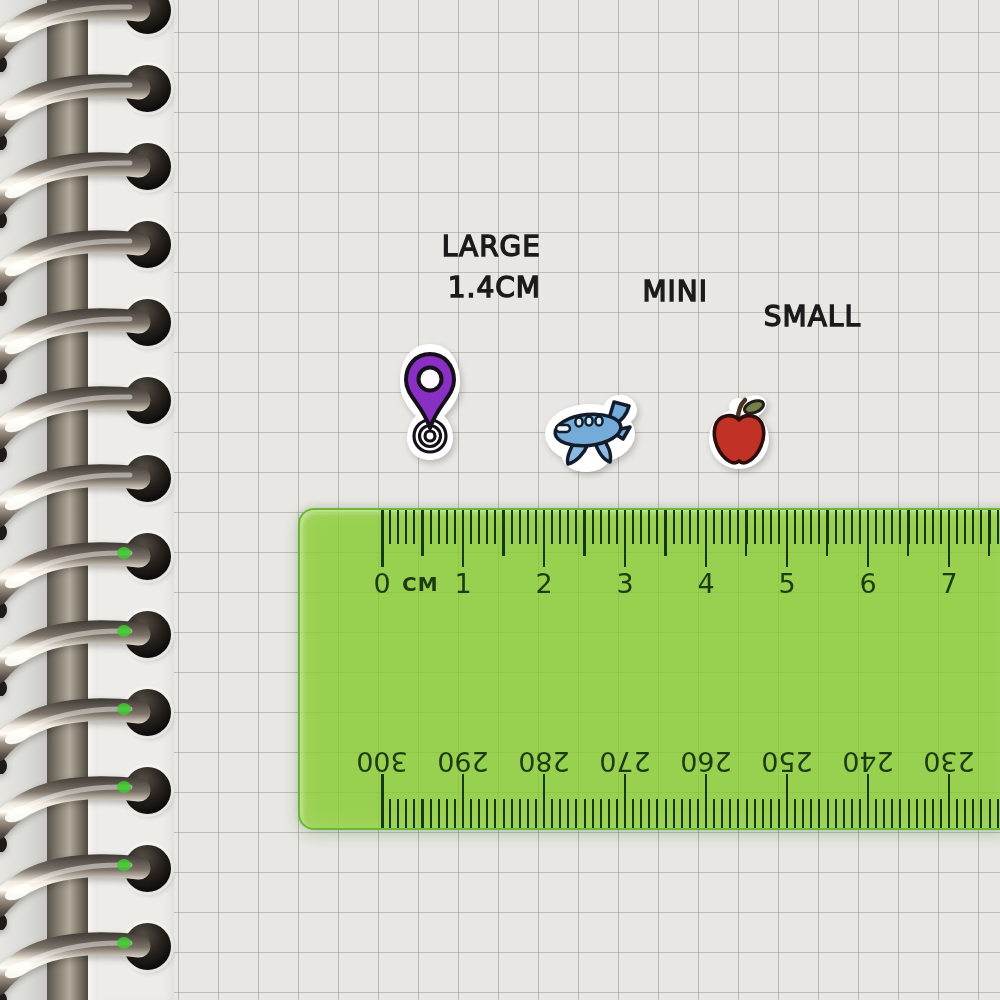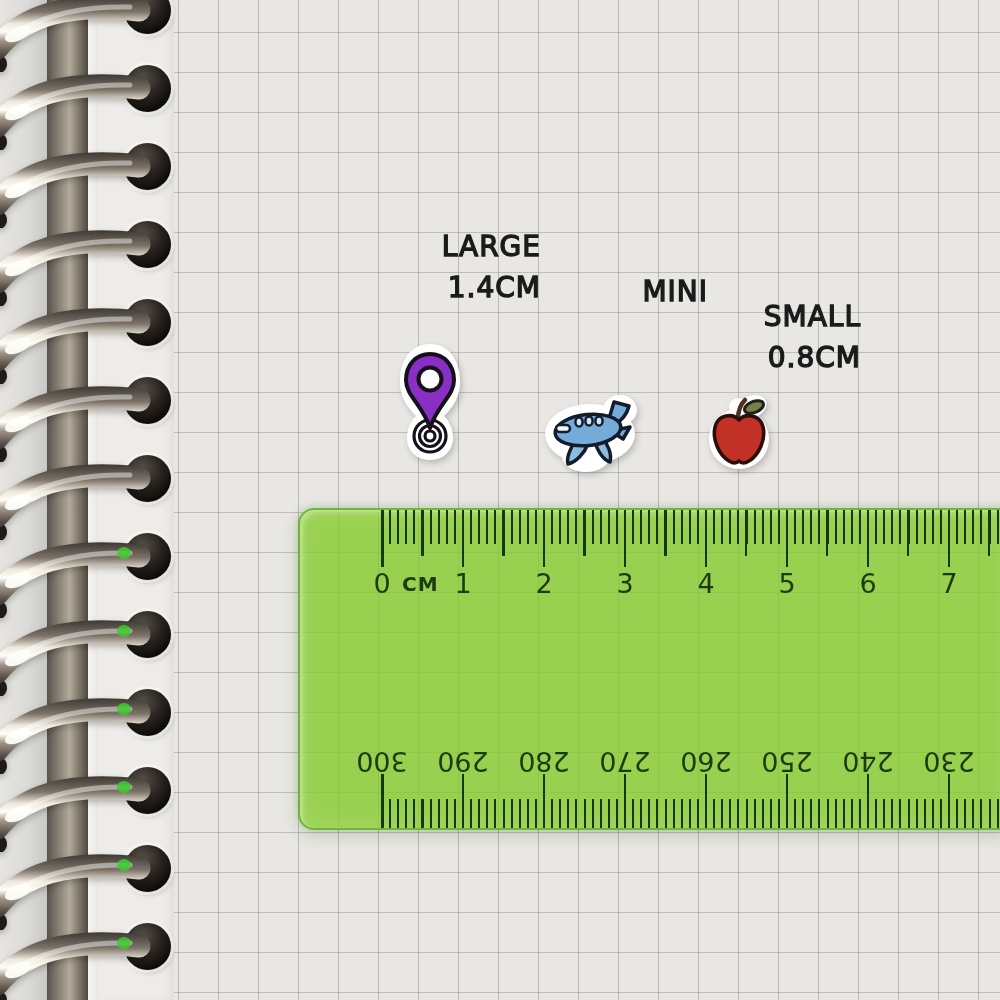--- a/index.html
+++ b/index.html
@@ -152,21 +152,20 @@
 
   <div class="size-label" id="label-large">
     <span>LARGE</span>
     <span>1.4CM</span>
   </div>
   <div class="size-label" id="label-small">
     <span>MINI</span>
   </div>
   <div class="size-label" id="label-mini">
     <span>SMALL</span>
-    <span>0.8CM</span>
   </div>
 
   <svg class="sticker" id="sticker-pin" viewBox="0 0 64 120">
     <path d="M32 2 C13 2 2 18 2 40 C2 56 10 66 18 74 C12 80 9 88 9 96 C9 109 19 118 32 118 C45 118 55 109 55 96 C55 88 52 80 46 74 C54 66 62 56 62 40 C62 18 51 2 32 2 Z" fill="#ffffff"></path>
     <g>
       <circle cx="32" cy="94" r="16" fill="none" stroke="#15101a" stroke-width="3.2"></circle>
       <circle cx="32" cy="94" r="10.5" fill="none" stroke="#15101a" stroke-width="3.2"></circle>
       <circle cx="32" cy="94" r="5" fill="none" stroke="#15101a" stroke-width="3.2"></circle>
       <path d="M32 12 C18 12 8 23 8 38 C8 54 24 62 32 86 C40 62 56 54 56 38 C56 23 46 12 32 12 Z" fill="var(--pin,#8a2fc4)" stroke="#15101a" stroke-width="4" stroke-linejoin="round"></path>
       <circle cx="32" cy="37" r="11.5" fill="#fdfbff" stroke="#15101a" stroke-width="4"></circle>

